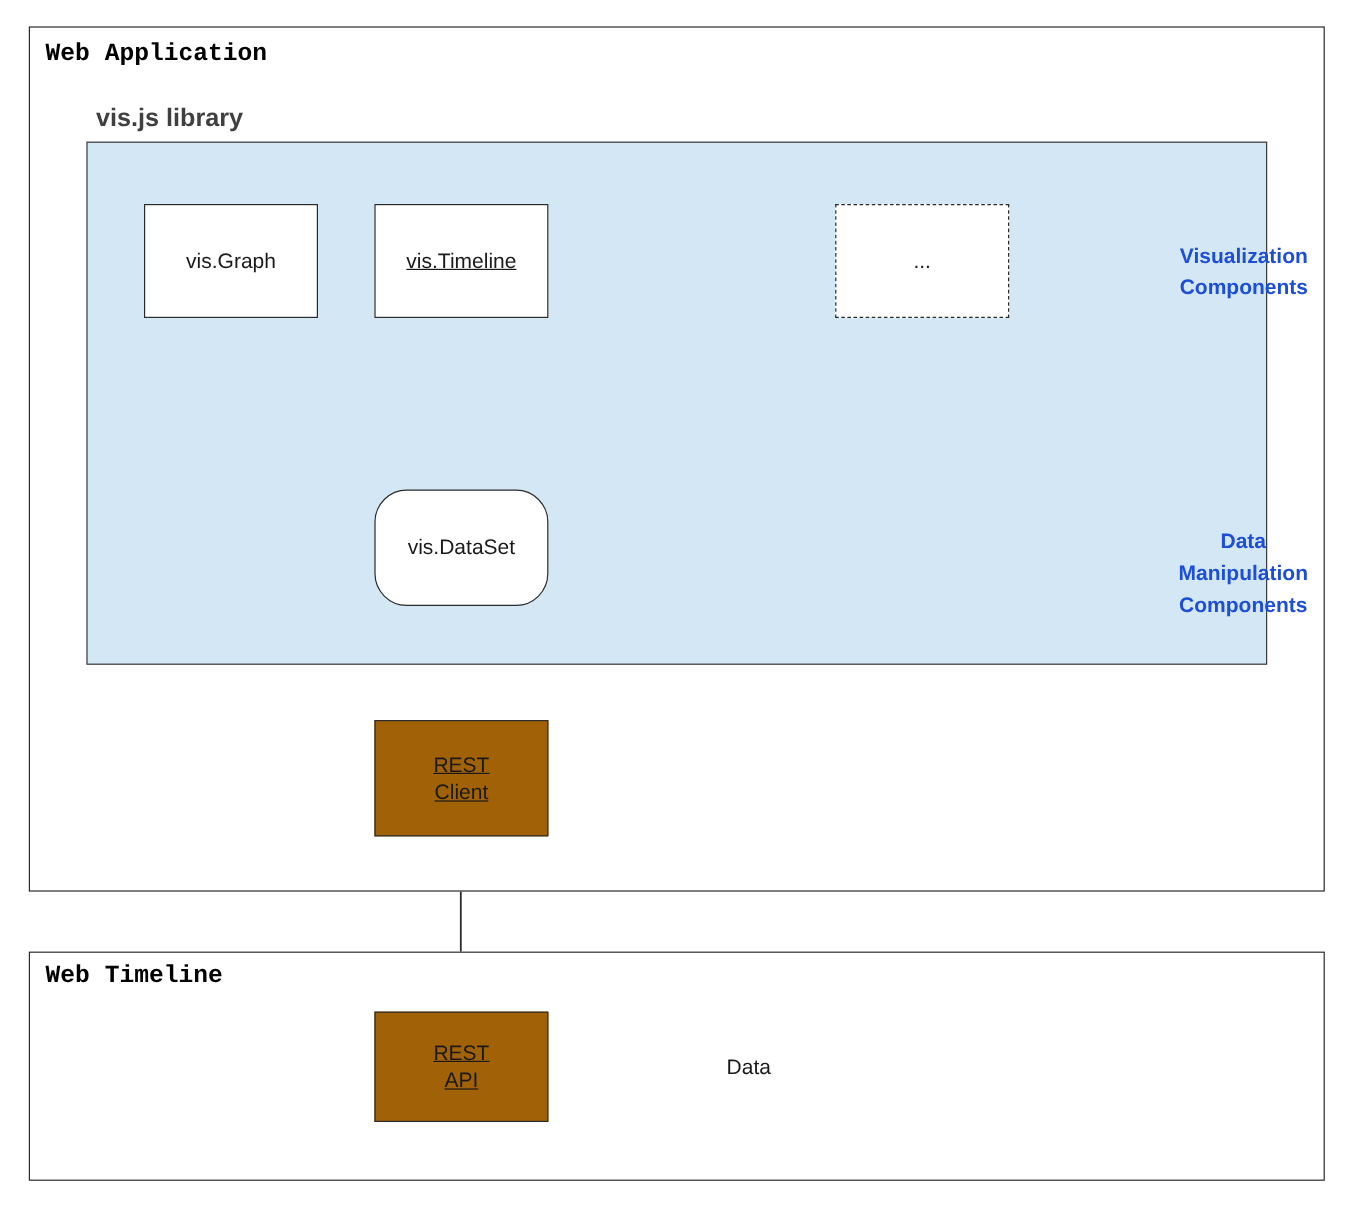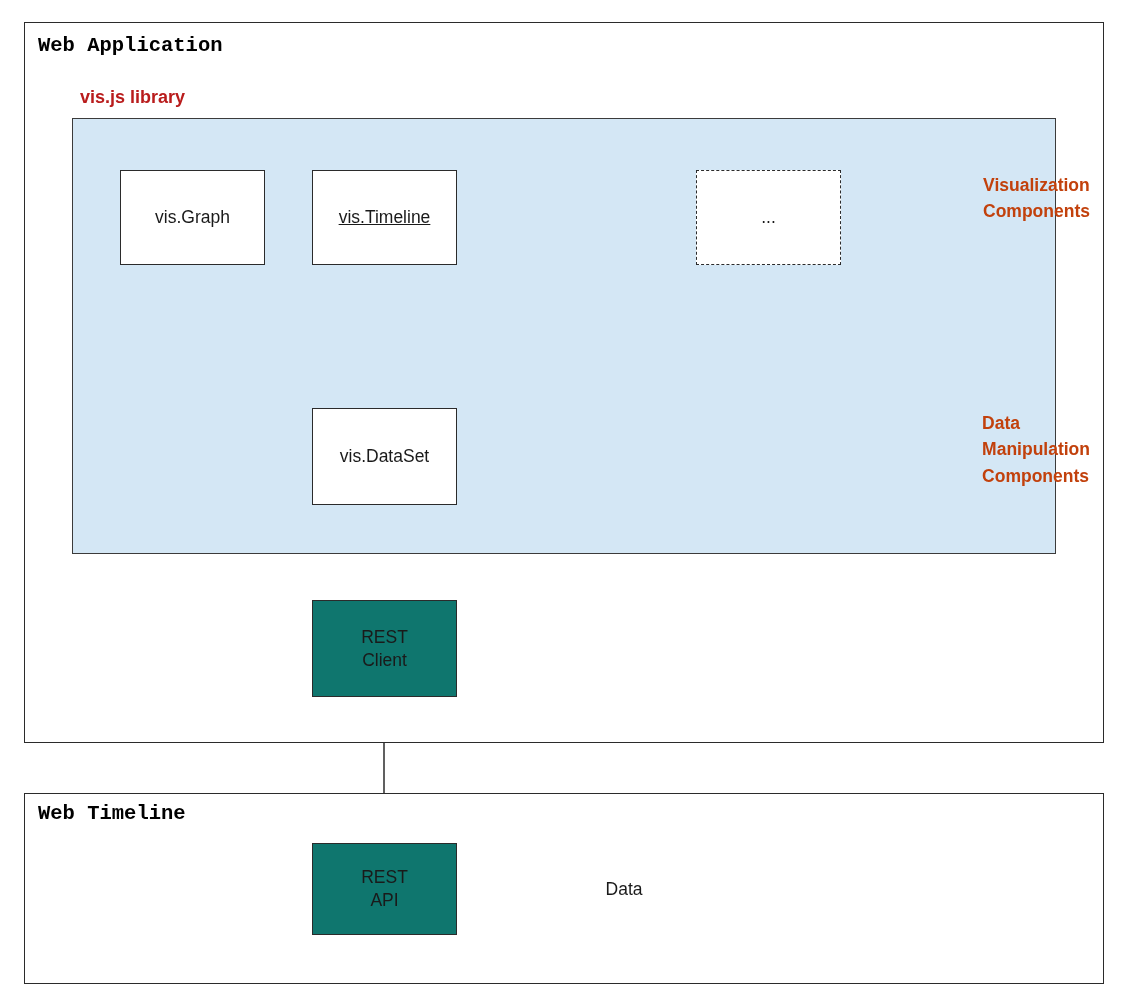--- a/index.html
+++ b/index.html
@@ -48,22 +48,22 @@
     font-family: Liberation Mono, monospace;
   }
   #web-application-title { left: 38px; top: 34px; }
   #web-service-title { left: 38px; top: 802px; }
 
   #library-title {
     position: absolute;
     left: 80px;
     top: 87px;
     font-weight: bold;
-    font-size: 18px;
-    color: #b91c1c;
+    font-size: 21px;
+    color: #404040;
     white-space: nowrap;
   }
 
   #library-panel {
     position: absolute;
     left: 72px;
     top: 118px;
     width: 984px;
     height: 436px;
     background: #d4e7f5;
@@ -84,40 +84,42 @@
   }
   .node-solid {
     background: #ffffff;
     border: 1.5px solid #2b2b2b;
   }
   .node-dashed {
     background: #ffffff;
     border: 1.8px dashed #2b2b2b;
   }
   .node-gray {
-    background: #0f766e;
+    background: #a16207;
     border: 1.5px solid #2b2b2b;
+    text-decoration: underline;
   }
 
   #node-vis-graph    { left: 120px; top: 170px; width: 145px; height: 95px; }
   #node-vis-timeline { left: 312px; top: 170px; width: 145px; height: 95px; text-decoration: underline; }
   #node-vis-graph3d  { left: 504px; top: 170px; width: 145px; height: 95px; }
   #node-ellipsis     { left: 696px; top: 170px; width: 145px; height: 95px; }
-  #node-vis-dataset  { left: 312px; top: 408px; width: 145px; height: 97px; }
+  #node-vis-dataset  { left: 312px; top: 408px; width: 145px; height: 97px; border-radius: 27px; }
   #node-rest-client  { left: 312px; top: 600px; width: 145px; height: 97px; }
   #node-rest-api     { left: 312px; top: 843px; width: 145px; height: 92px; }
 
   .side-label {
     position: absolute;
     font-weight: bold;
     font-size: 17.5px;
-    color: #c2410c;
-    text-align: left;
+    color: #1d4ed8;
+    text-align: center;
     line-height: 1.5;
     white-space: pre-line;
+    margin-top: 28px;
   }
   #label-visualization { right: 38px; top: 172px; }
   #label-data-manip { right: 38px; top: 410px; }
   #data-cyl-label {
     position: absolute;
     left: 548px;
     top: 843px;
     width: 152px;
     height: 93px;
     display: flex;

